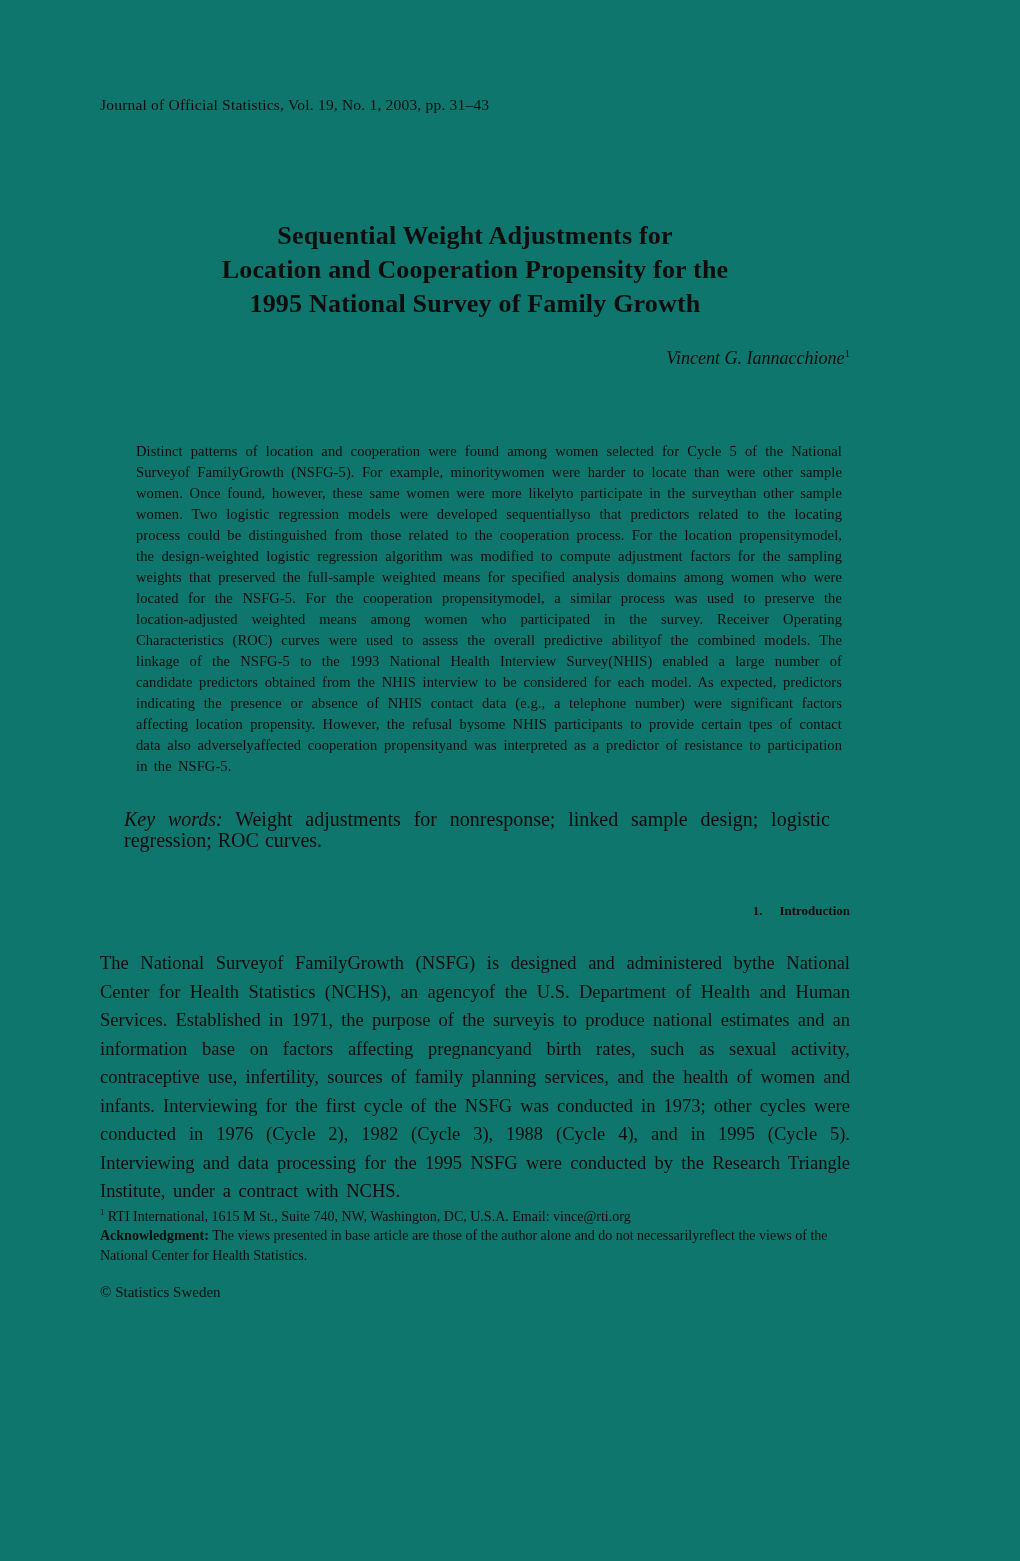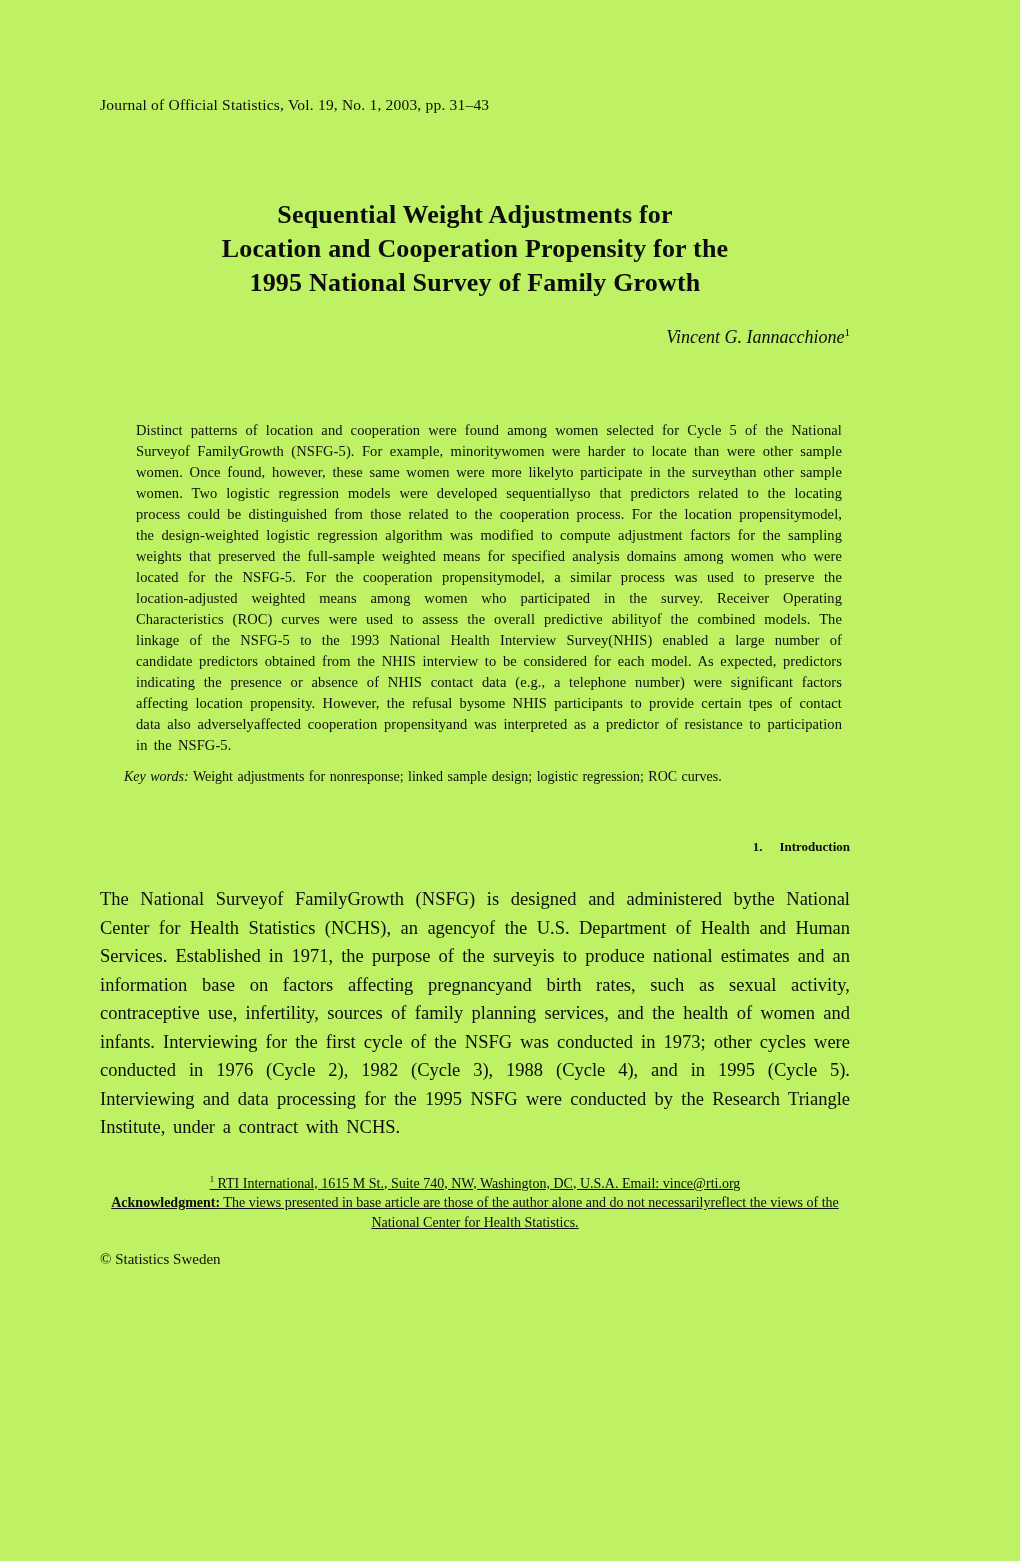--- a/index.html
+++ b/index.html
@@ -4,34 +4,34 @@
 <style>
   html, body {
     margin: 0;
     padding: 0;
     background: #ffffff;
   }
   .page {
     position: relative;
     width: 1020px;
     height: 1561px;
-    background: #bef264;
+    background: #0f766e;
     color: #0d0d0d;
     font-family: "Liberation Serif", "DejaVu Serif", serif;
     box-sizing: border-box;
     padding: 96px 170px 0 100px;
     overflow: hidden;
   }
   .journal-header {
     font-size: 15.5px;
     line-height: 18px;
     letter-spacing: 0.2px;
   }
   .title-block {
-    margin-top: 84px;
+    margin-top: 105px;
     text-align: center;
     font-weight: bold;
     font-size: 26px;
     line-height: 34px;
     letter-spacing: 0.2px;
   }
   .author-line {
     margin-top: 26px;
     text-align: right;
     font-style: italic;
@@ -48,24 +48,24 @@
     margin-top: 72px;
     margin-left: 36px;
     width: 706px;
     font-size: 14.5px;
     line-height: 21px;
     text-align: justify;
     word-spacing: 2.5px;
     letter-spacing: 0.1px;
   }
   .keywords-block {
-    margin-top: 10px;
+    margin-top: 32px;
     margin-left: 24px;
     width: 706px;
-    font-size: 14px;
+    font-size: 20px;
     line-height: 21px;
     text-align: justify;
     word-spacing: 1px;
   }
   .keywords-label {
     font-style: italic;
   }
   .section-heading {
     margin-top: 48px;
     font-size: 13px;
@@ -79,26 +79,25 @@
   }
   .intro-paragraph {
     margin-top: 26px;
     width: 750px;
     font-size: 18.5px;
     line-height: 28.5px;
     text-align: justify;
     word-spacing: 3px;
   }
   .footnote-block {
-    margin-top: 32px;
+    margin-top: 1px;
     width: 750px;
     font-size: 14px;
     line-height: 19.5px;
-    text-align: center;
-    text-decoration: underline;
+    text-align: left;
   }
   .ack-label {
     font-weight: bold;
   }
   .copyright-line {
     margin-top: 18px;
     font-size: 15px;
     line-height: 18px;
   }
 </style>

